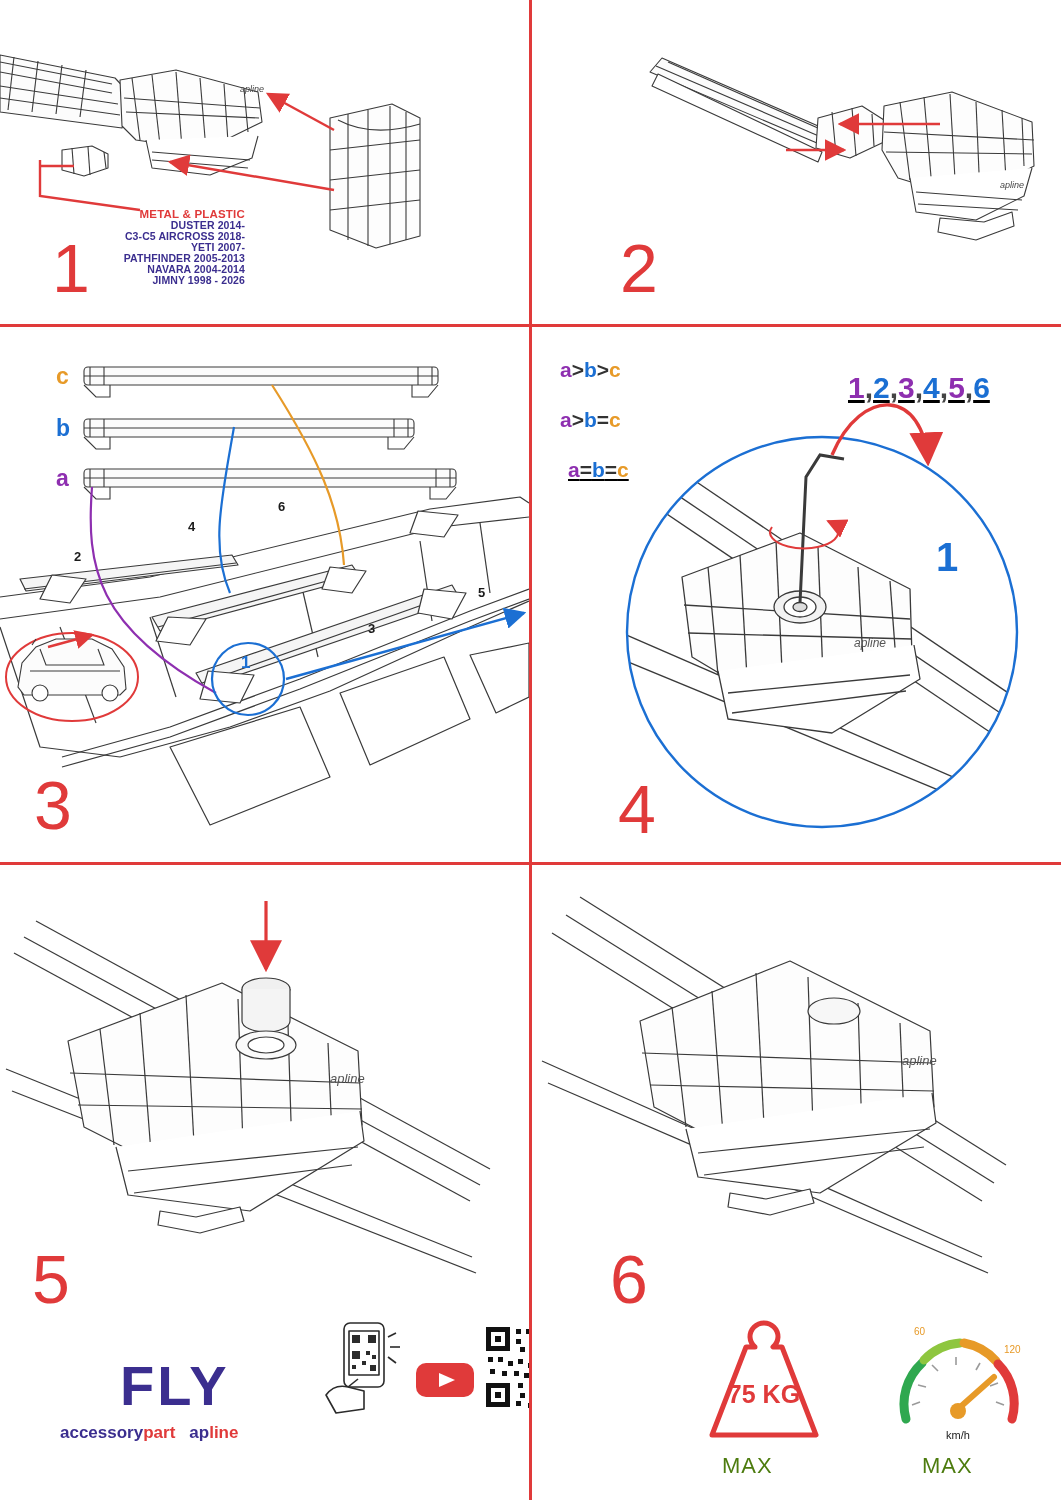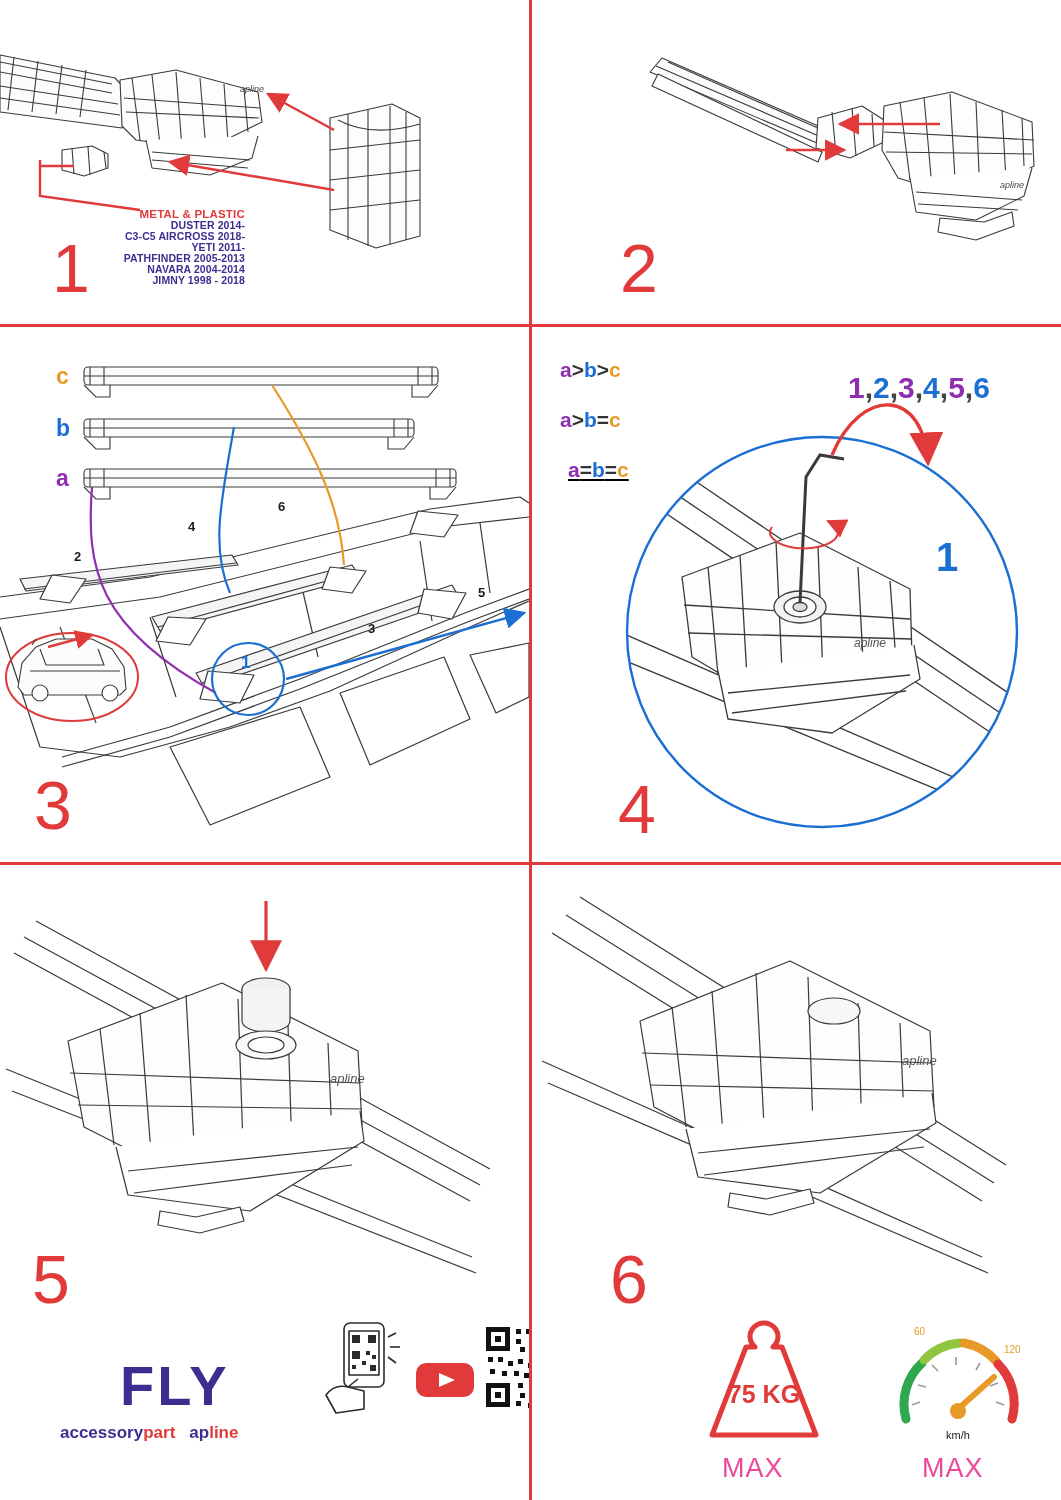--- a/index.html
+++ b/index.html
@@ -127,22 +127,22 @@
     font-weight: bold;
     white-space: nowrap;
   }
   .brand-accessory { color: #3b2e8f; }
   .brand-part { color: #e03a3a; }
   .brand-ap { color: #3b2e8f; }
   .brand-line2 { color: #e03a3a; }
 
   .max-label {
     position: absolute;
-    font-size: 27px;
-    color: #ec4899;
+    font-size: 22px;
+    color: #4d7c0f;
     letter-spacing: 1px;
   }
   .weight-text {
     font-size: 25px;
     font-weight: bold;
     fill: #e03a3a;
   }
   .kmh-text { font-size: 11px; fill: #1b1b1b; }
   .gauge-tick-text { font-size: 10px; fill: #e79a28; }
 </style>
@@ -213,24 +213,24 @@
         </marker>
       </defs>
 
       <text x="240" y="92" font-size="9" fill="#444" font-family="Liberation Sans, sans-serif" font-style="italic">apline</text>
     </svg>
 
     <div class="metal-plastic" style="left:30px; top:208px; width:215px;">
       <div class="mp-title">METAL &amp; PLASTIC</div>
       <div class="mp-line">DUSTER 2014-</div>
       <div class="mp-line">C3-C5 AIRCROSS 2018-</div>
-      <div class="mp-line">YETI 2011-</div>
+      <div class="mp-line">YETI 2007-</div>
       <div class="mp-line">PATHFINDER 2005-2013</div>
       <div class="mp-line">NAVARA 2004-2014</div>
-      <div class="mp-line">JIMNY 1998 - 2018</div>
+      <div class="mp-line">JIMNY 1998 - 2026</div>
     </div>
 
     <div class="step-num" style="left:52px; top:234px;">1</div>
   </div>
 
   <div class="panel" style="left:532px; top:0; width:529px; height:324px;">
     <svg width="529" height="324" viewBox="0 0 529 324">
       <g fill="none" stroke="#3a3a3a" stroke-width="1.1" stroke-linejoin="round">
 
         <path d="M130 58 L300 132 L292 146 L118 72 Z" fill="#fcfcfc"></path>
@@ -448,21 +448,21 @@
         <text x="322" y="320" font-size="12" fill="#555" font-family="Liberation Sans, sans-serif" font-style="italic">apline</text>
       </g>
 
       <circle cx="290" cy="305" r="195" fill="none" stroke="#1b6fd3" stroke-width="2.4"></circle>
 
       <path d="M240 200 a34 16 0 1 0 56 -6" fill="none" stroke="#e03a3a" stroke-width="2" marker-end="url(#ar5)"></path>
 
       <path d="M300 128 C330 58, 392 62, 396 136" fill="none" stroke="#e03a3a" stroke-width="3.4" marker-end="url(#ar5)"></path>
     </svg>
 
-    <div class="seq-label" style="left:316px; top:44px;">
+    <div class="seq-label" style="left:316px; top:44px;text-decoration:underline;">
       <span class="seq-1">1</span><span class="seq-comma">,</span><span class="seq-2">2</span><span class="seq-comma">,</span><span class="seq-3">3</span><span class="seq-comma">,</span><span class="seq-4">4</span><span class="seq-comma">,</span><span class="seq-5">5</span><span class="seq-comma">,</span><span class="seq-6">6</span>
     </div>
 
     <div class="big-one" style="left:404px; top:208px;">1</div>
 
     <div class="step-num" style="left:86px; top:448px;">4</div>
   </div>
 
   <div class="panel" style="left:0; top:865px; width:529px; height:635px;">
     <svg width="529" height="420" viewBox="0 0 529 420">

